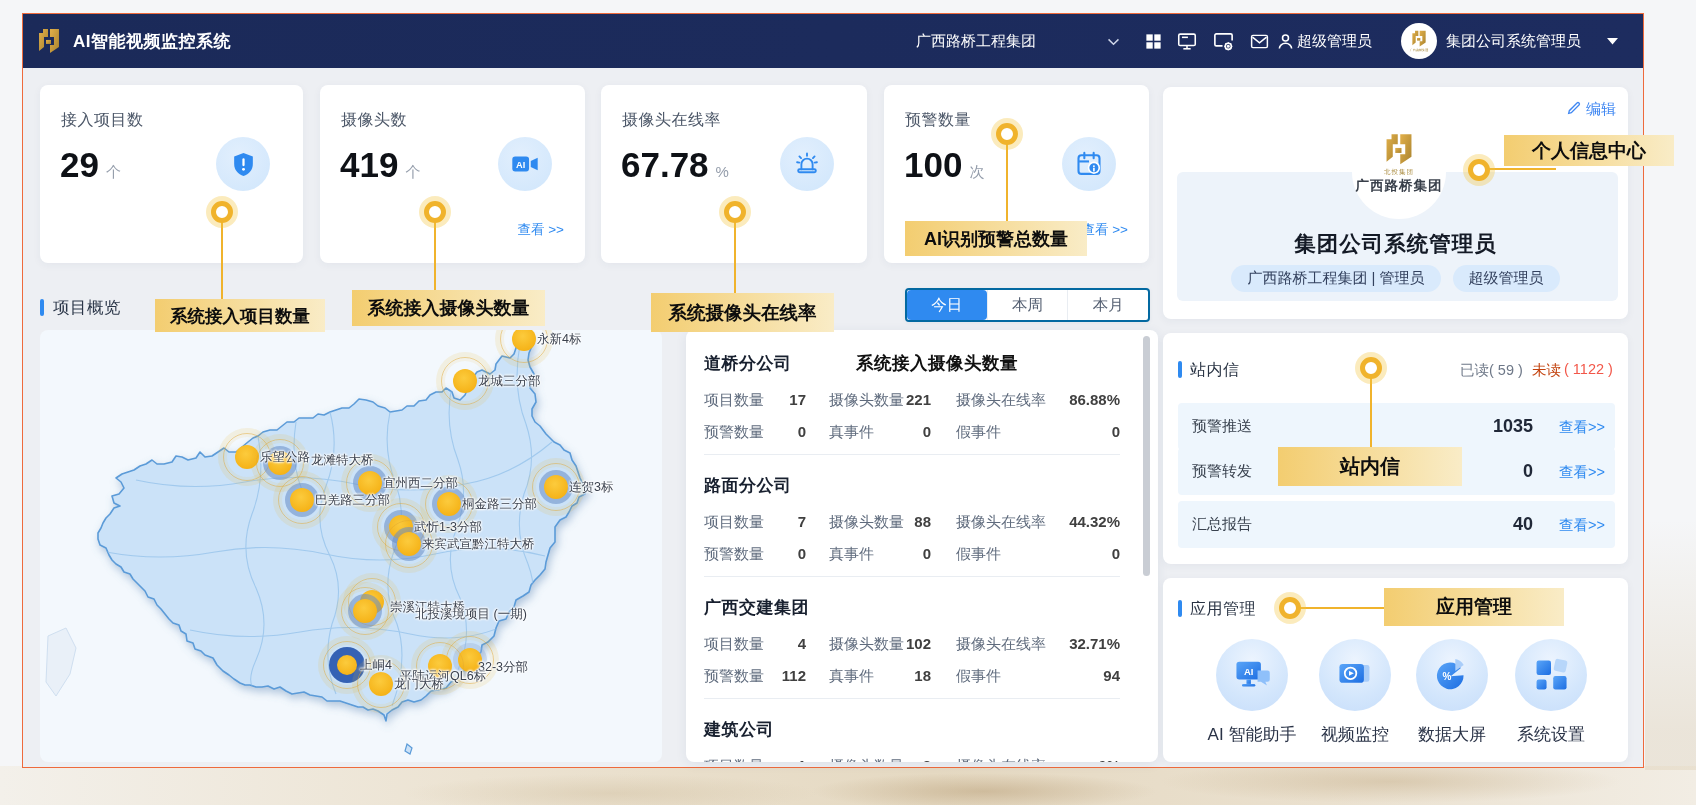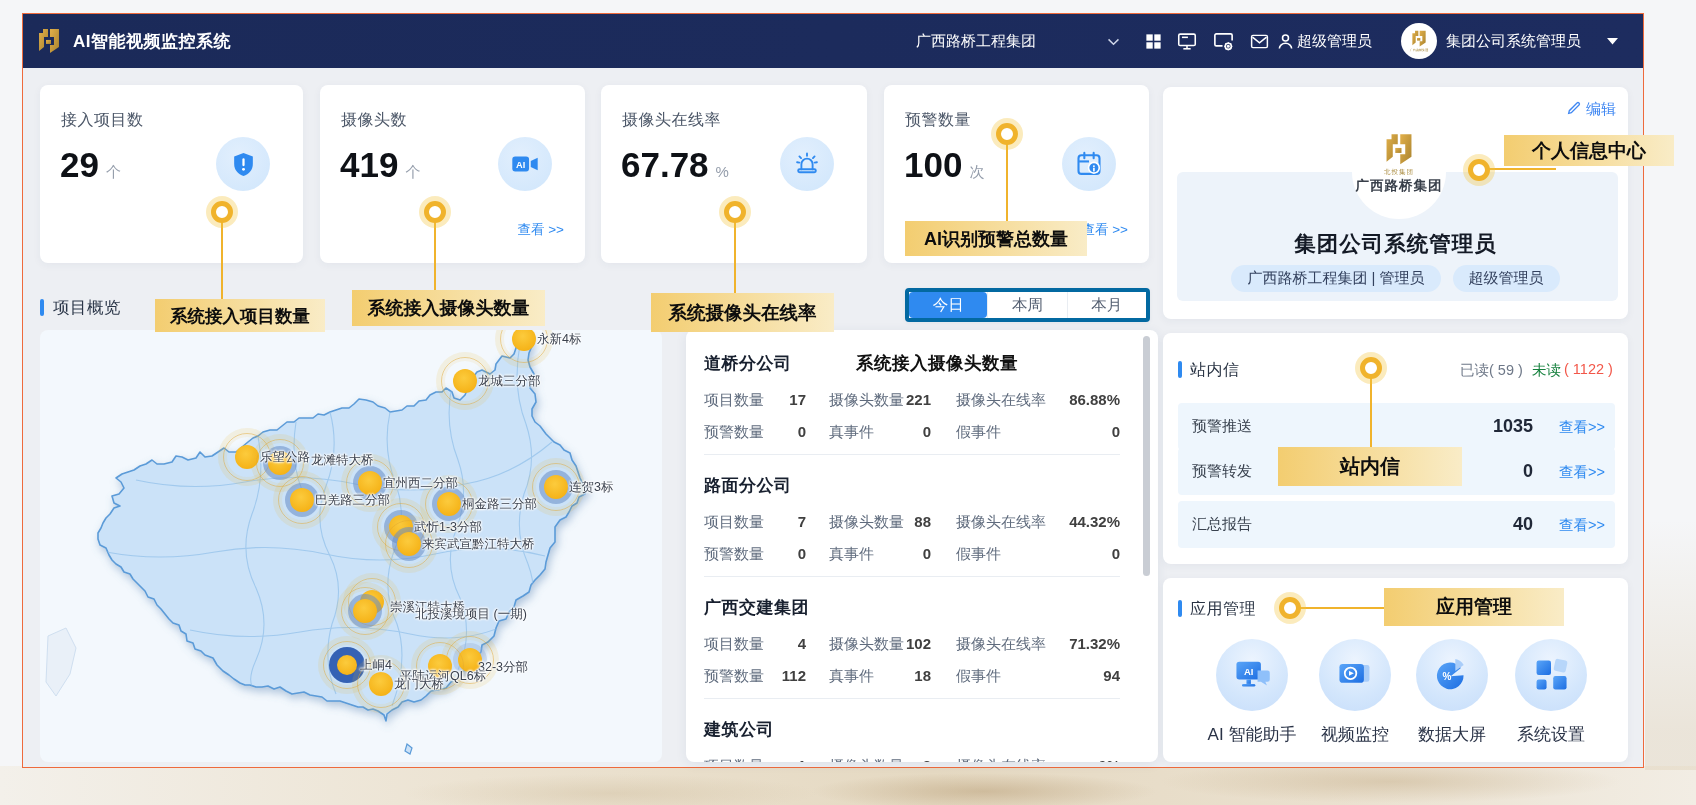--- a/index.html
+++ b/index.html
@@ -56,21 +56,21 @@
   .marker { position:absolute; width:0; height:0; }
   .marker .halo { position:absolute; border-radius:50%; border:1px solid rgba(225,170,50,.55);
       box-shadow:0 0 0 5px rgba(235,185,60,.14), inset 0 0 0 3px rgba(235,185,60,.10); }
   .marker .ring { position:absolute; border-radius:50%; }
   .marker .core { position:absolute; border-radius:50%; background:radial-gradient(circle at 45% 38%, #fccb3d, #f5b217 75%); }
   .marker .mlabel { position:absolute; z-index:3; white-space:nowrap; font-size:12.5px; color:#3a414e;
       text-shadow:-1px 0 2px #fff, 1px 0 2px #fff, 0 -1px 2px #fff, 0 1px 2px #fff, 0 0 3px #fff; }
 
   
   #tabs { left:905px; top:288px; width:245px; height:34px; display:flex; background:#fff; border-radius:4px;
-     border:4px solid #0369a1; box-shadow:0 1px 4px rgba(40,60,100,.06); overflow:hidden; }
+     border:2px solid #0369a1; box-shadow:0 1px 4px rgba(40,60,100,.06); overflow:hidden; }
   .tab { flex:1; display:flex; align-items:center; justify-content:center; font-size:15.5px; color:#545f71; cursor:pointer; border-left:1px solid #e9edf2; }
   .tab:first-child { border-left:none; }
   .tab.active { background:#2f8af0; color:#fff; border-radius:4px; }
 
   
   #company-panel { left:686px; top:330px; width:472px; height:432px; background:#fff; border-radius:8px;
      box-shadow:0 2px 12px rgba(40,60,100,.08); overflow:hidden; }
   #company-scroll { position:absolute; right:8px; top:6px; width:7px; height:240px; border-radius:4px; background:#c9cdd4; }
   .co-name { position:absolute; left:18px; font-size:17px; font-weight:bold; color:#18202f; letter-spacing:.5px;}
   .co-row { position:absolute; left:18px; width:416px; display:flex; }
@@ -80,21 +80,21 @@
   .co-cell.c3 { width:164px; }
   .co-label { font-size:15px; color:#5f6b7d; }
   .co-val { font-size:15px; font-weight:bold; color:#404040; }
   .co-div { position:absolute; left:18px; width:416px; border-bottom:1px solid #e9edf2; }
   #panel-tip { left:856px; top:351px; font-size:17.5px; font-weight:bold; color:#111; letter-spacing:.5px; }
 
   
   #msg-card { left:1163px; top:333px; width:465px; height:231px; background:#fff; border-radius:8px; box-shadow:0 2px 8px rgba(40,60,100,.05); }
   #msg-title { left:1190px; top:360px; font-size:16px; color:#2a3444; font-weight:500; letter-spacing:.5px;}
   #msg-read { left:1460px; top:361px; font-size:14.5px; color:#6e7888; }
-  #msg-unread-label { left:1532px; top:361px; font-size:14.5px; color:#15803d; }
+  #msg-unread-label { left:1532px; top:361px; font-size:14.5px; color:#c2410c; }
   #msg-unread-count { left:1564px; top:361px; font-size:14.5px; color:#f25749; }
   .msg-row { position:absolute; left:1178px; width:437px; height:47px; background:#eef6fd; border-radius:4px; }
   .msg-label { position:absolute; left:14px; top:14px; font-size:15px; color:#39424f; }
   .msg-val { position:absolute; right:82px; top:13px; font-size:18px; font-weight:bold; color:#202838; }
   .msg-link { position:absolute; right:10px; top:15px; font-size:14.5px; color:#2f8af0; cursor:pointer; }
 
   
   #apps-card { left:1163px; top:578px; width:465px; height:184px; background:#fff; border-radius:8px; box-shadow:0 2px 8px rgba(40,60,100,.05); }
   #apps-title { left:1190px; top:599px; font-size:16px; color:#2a3444; font-weight:500; letter-spacing:.5px;}
   .app-item { position:absolute; width:104px; text-align:center; cursor:pointer; }
@@ -471,21 +471,21 @@
       <div class="co-cell c1">
               <span class="co-label">项目数量</span>
               <span class="co-val">4</span>
             </div>
       <div class="co-cell c2">
               <span class="co-label">摄像头数量</span>
               <span class="co-val">102</span>
             </div>
       <div class="co-cell c3">
               <span class="co-label">摄像头在线率</span>
-              <span class="co-val">71.32%</span>
+              <span class="co-val">32.71%</span>
             </div>
     </div>
 
     <div class="co-row" style="top:337px;">
       <div class="co-cell c1">
               <span class="co-label">预警数量</span>
               <span class="co-val">112</span>
             </div>
       <div class="co-cell c2">
               <span class="co-label">真事件</span>

